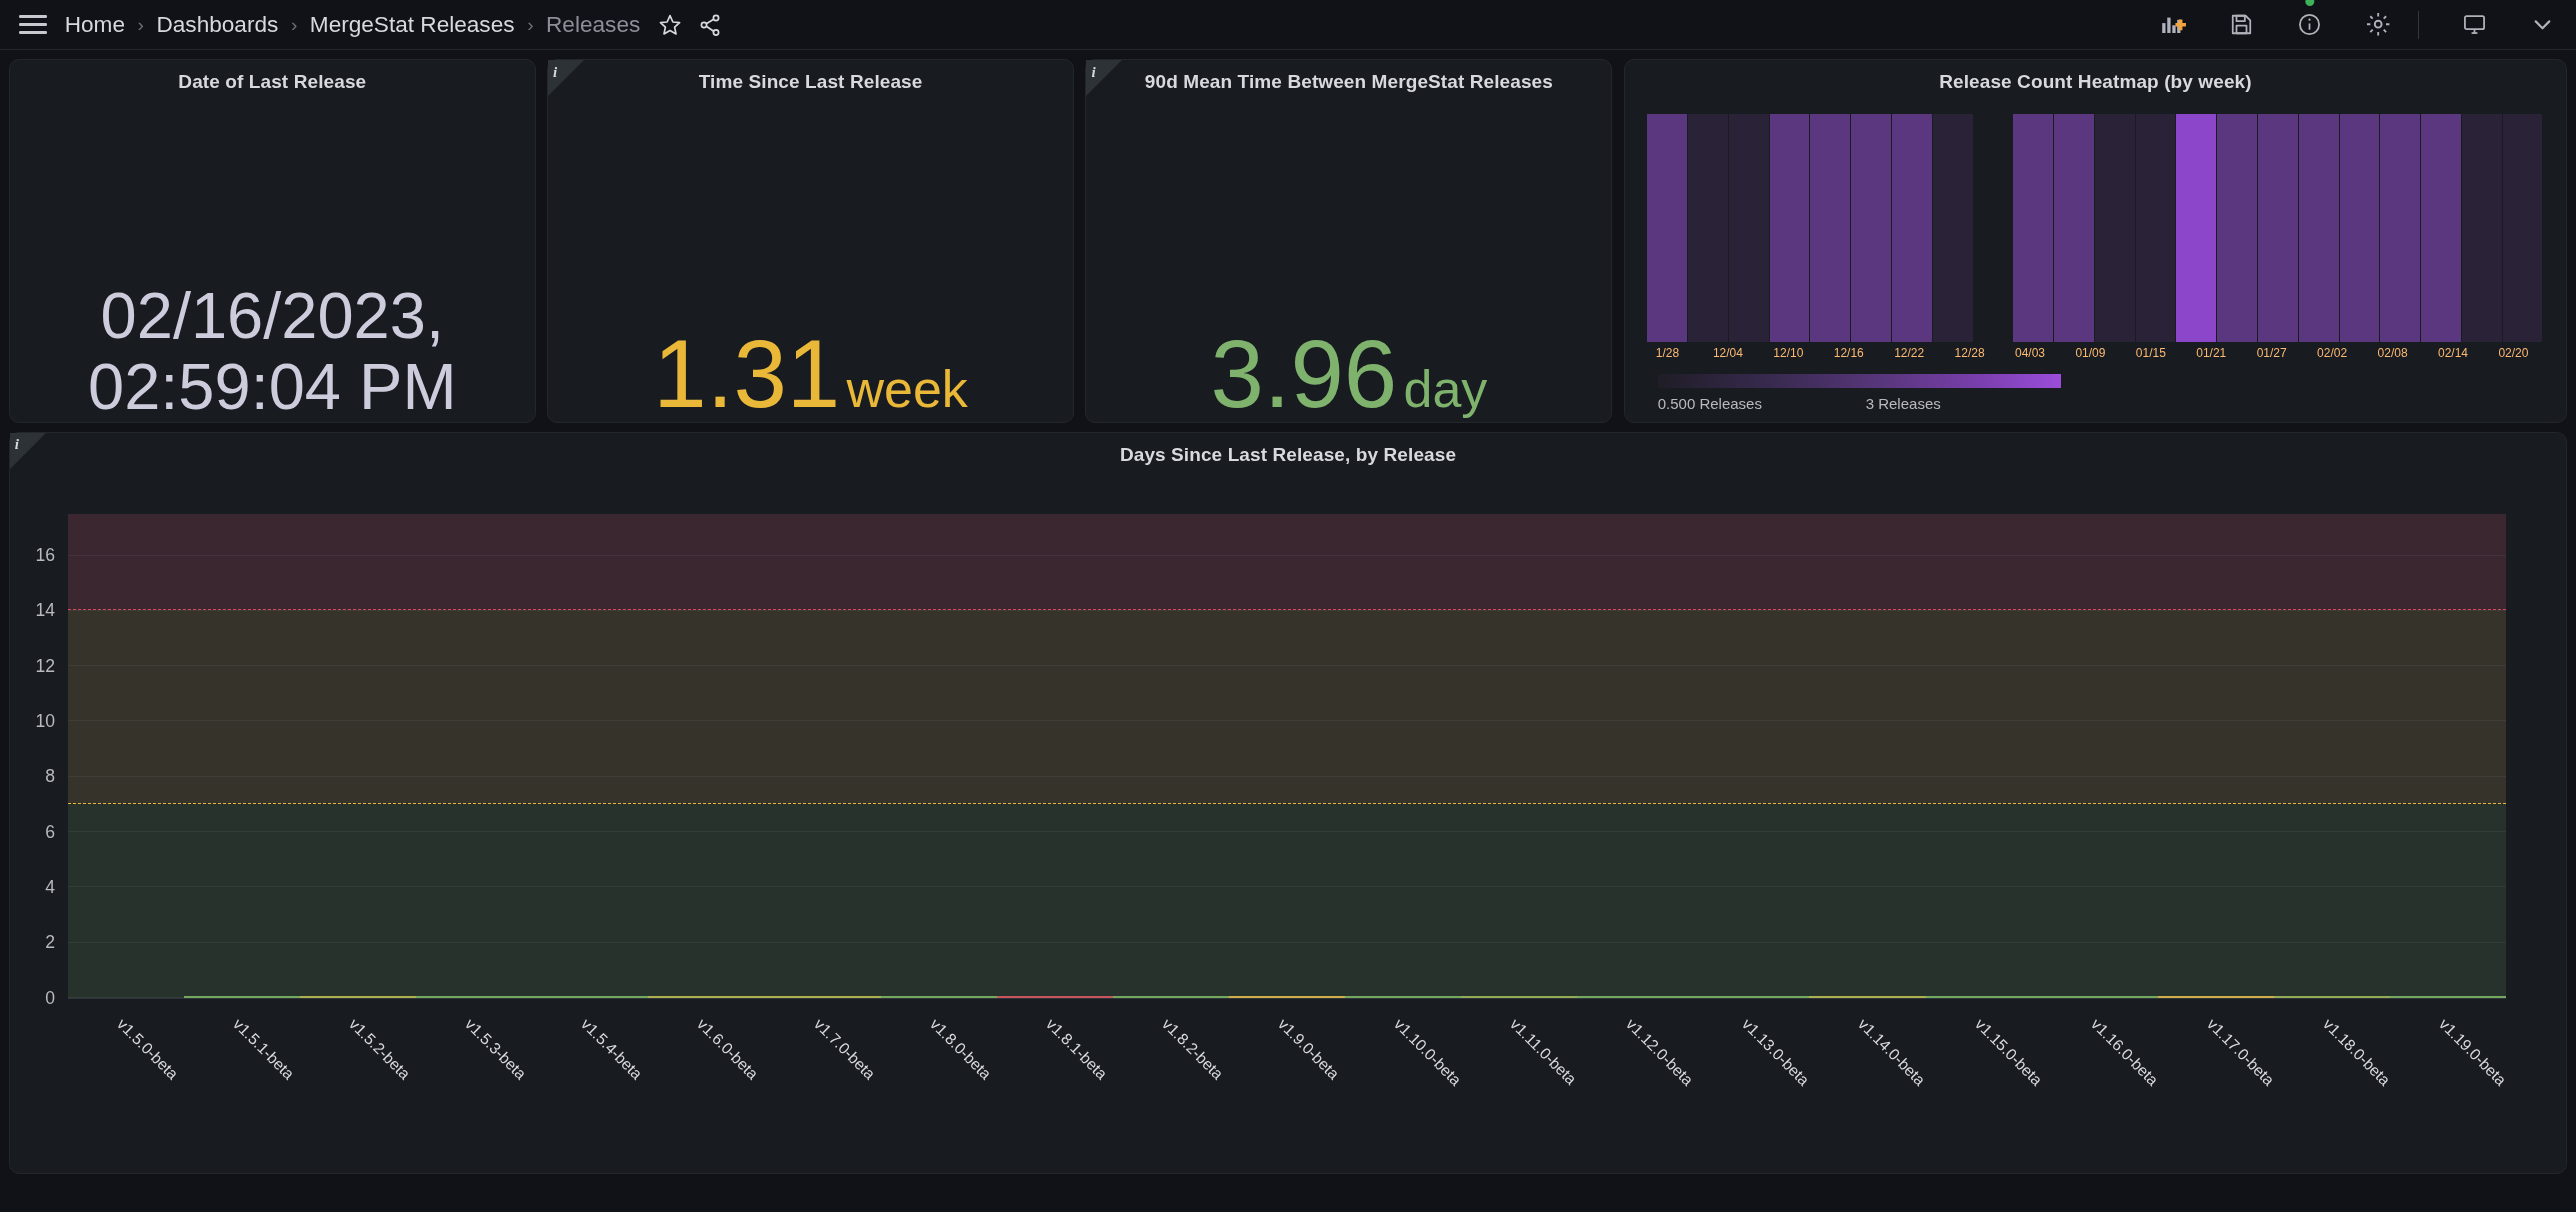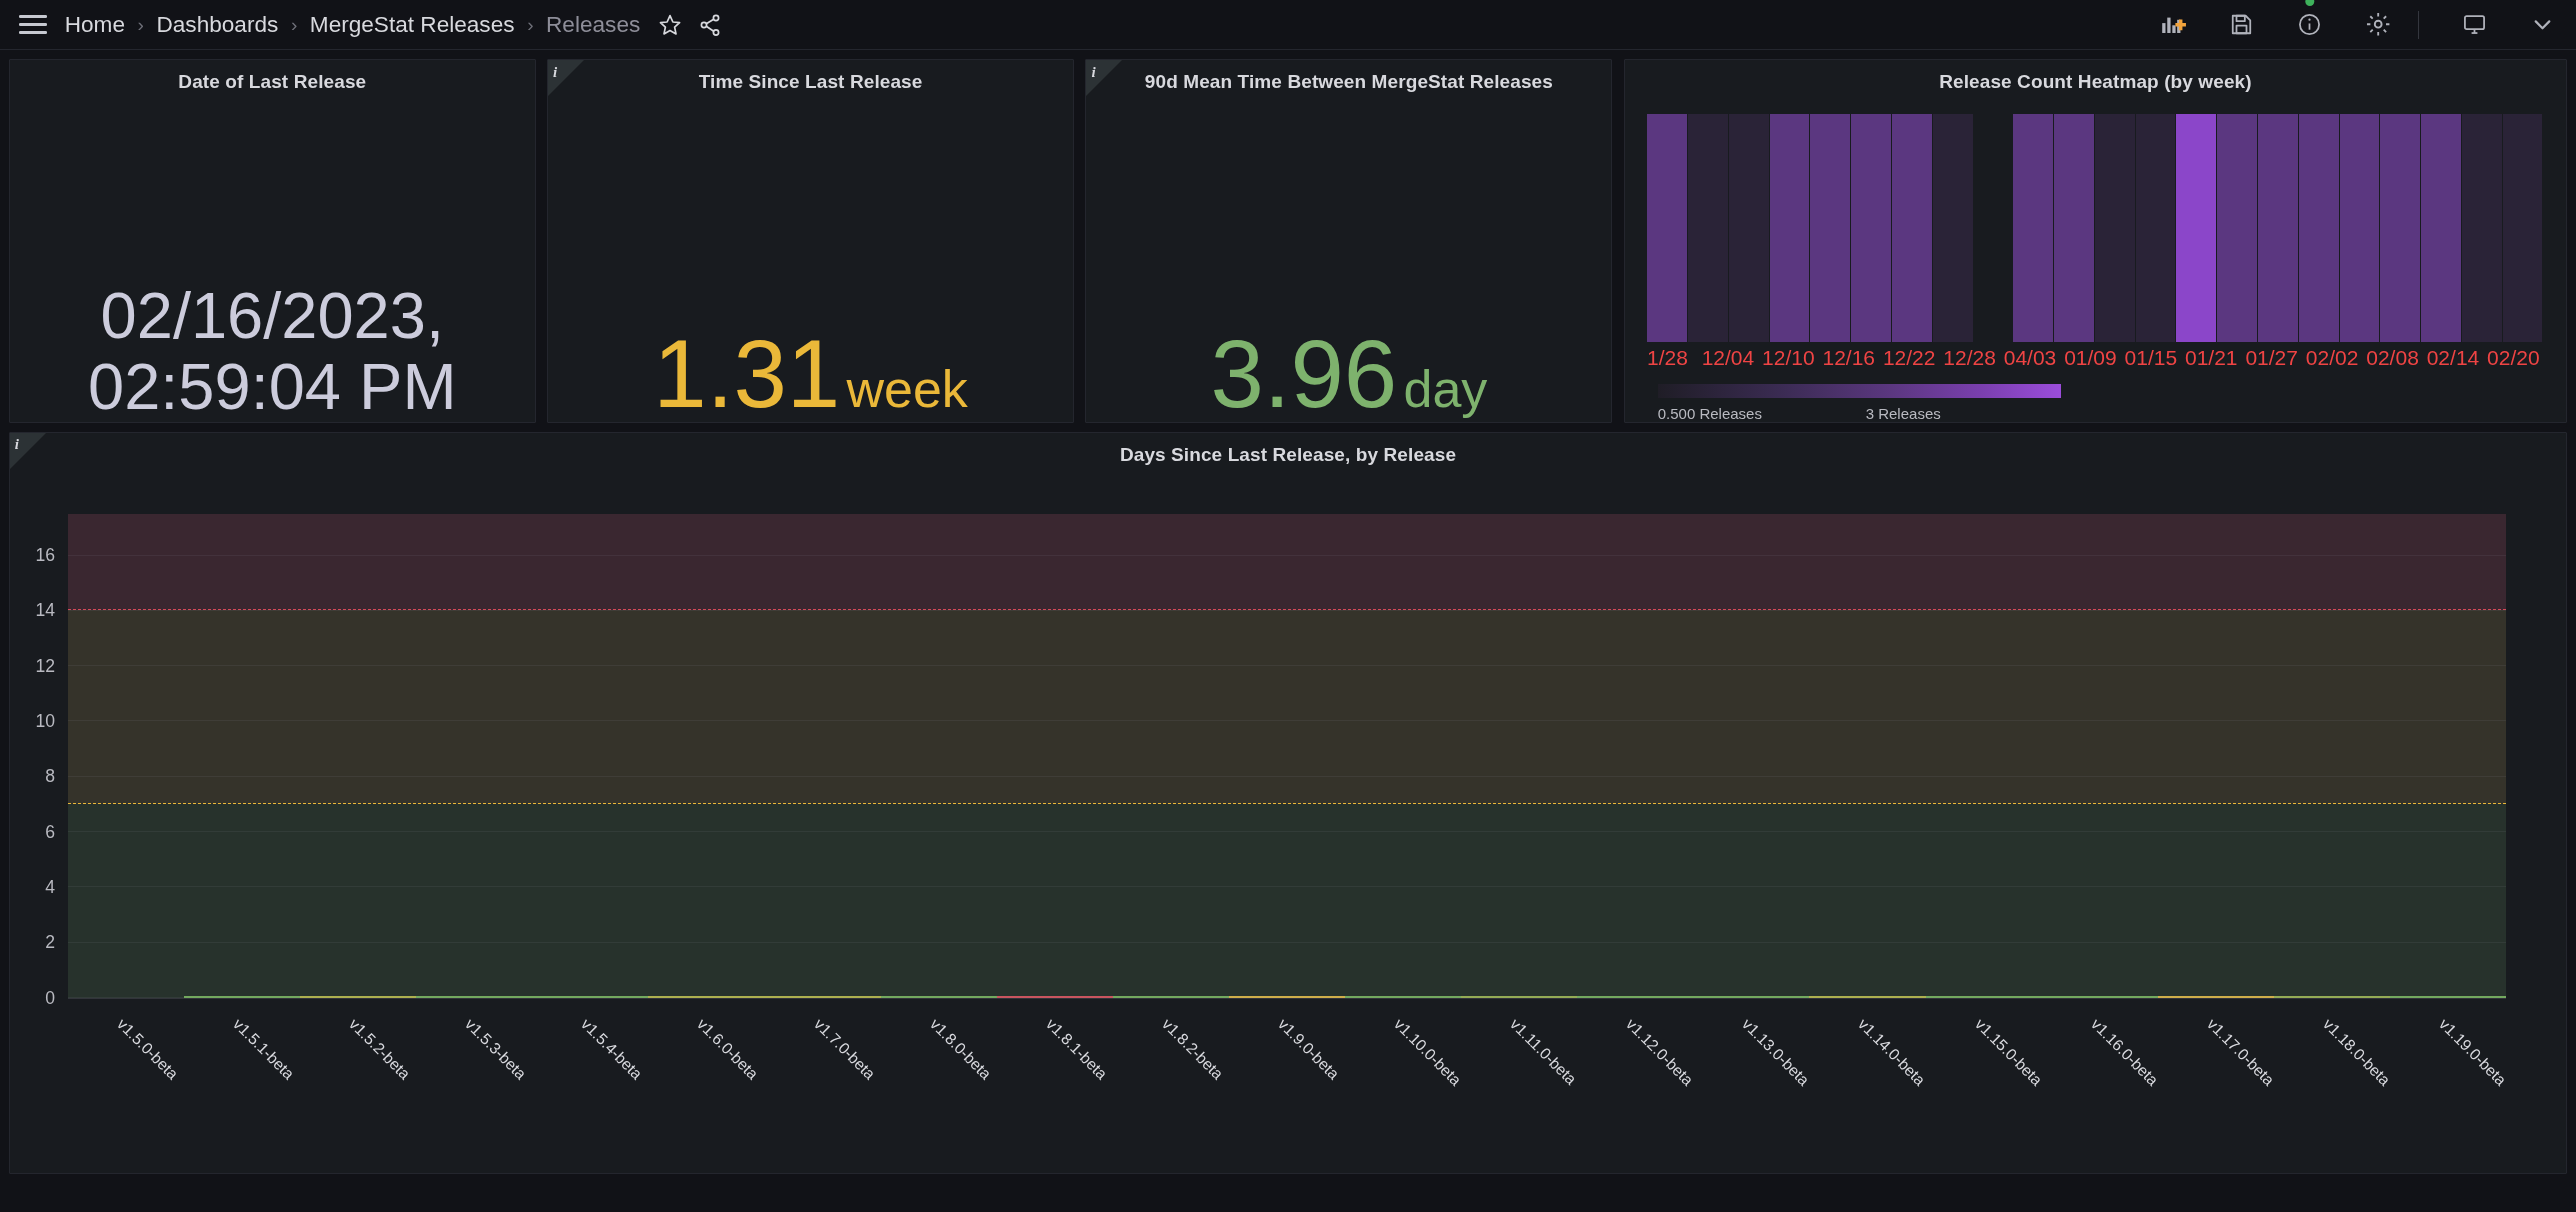--- a/index.html
+++ b/index.html
@@ -37,21 +37,21 @@
   }
   .sep-v { width:1.3px; height:28px; background:#34363e; }
 
   
   #canvas { padding: 8.8px 8.8px 0 8.8px; }
   .row { display:flex; gap:11.3px; }
 
   .panel {
     background:#181b1f;
     border:0.6px solid #24262e;
-    border-radius:1px;
+    border-radius:10px;
     position:relative;
   }
   .panel-title {
     text-align:center;
     font-size:19px;
     font-weight:600;
     color:#d8d9de;
     padding-top:11.3px;
     letter-spacing:0.1px;
   }
@@ -86,21 +86,21 @@
   #heat-plot {
     position:relative;
     margin: 21.4px 22.6px 0 22.6px;
     height:228px;
     display:flex;
   }
   .heat-cell { height:100%; border-right:0.6px solid #181b1f; }
   .heat-gap { height:100%; background:transparent; }
   #heat-xaxis {
     display:flex; margin: 3.8px 22.6px 0 12.6px;
-    font-size:21px; color:#ef4444;align-items:center;
+    font-size:12px; color:#fdba74;align-items:center;
   }
   #heat-xaxis span { flex:1; text-align:center; }
   #heat-legend { margin: 14px 0 0 33px; }
   #heat-bar {
     width:403px; height:14px;
     background:linear-gradient(to right,#1f1d26 0%,#3a2b52 30%,#5b3780 58%,#7a3fae 80%,#9b4ddb 100%);
   }
   #heat-legend-labels {
     width:440px; display:flex; font-size:15px; color:#b9bac1; margin-top:6.3px;
   }

